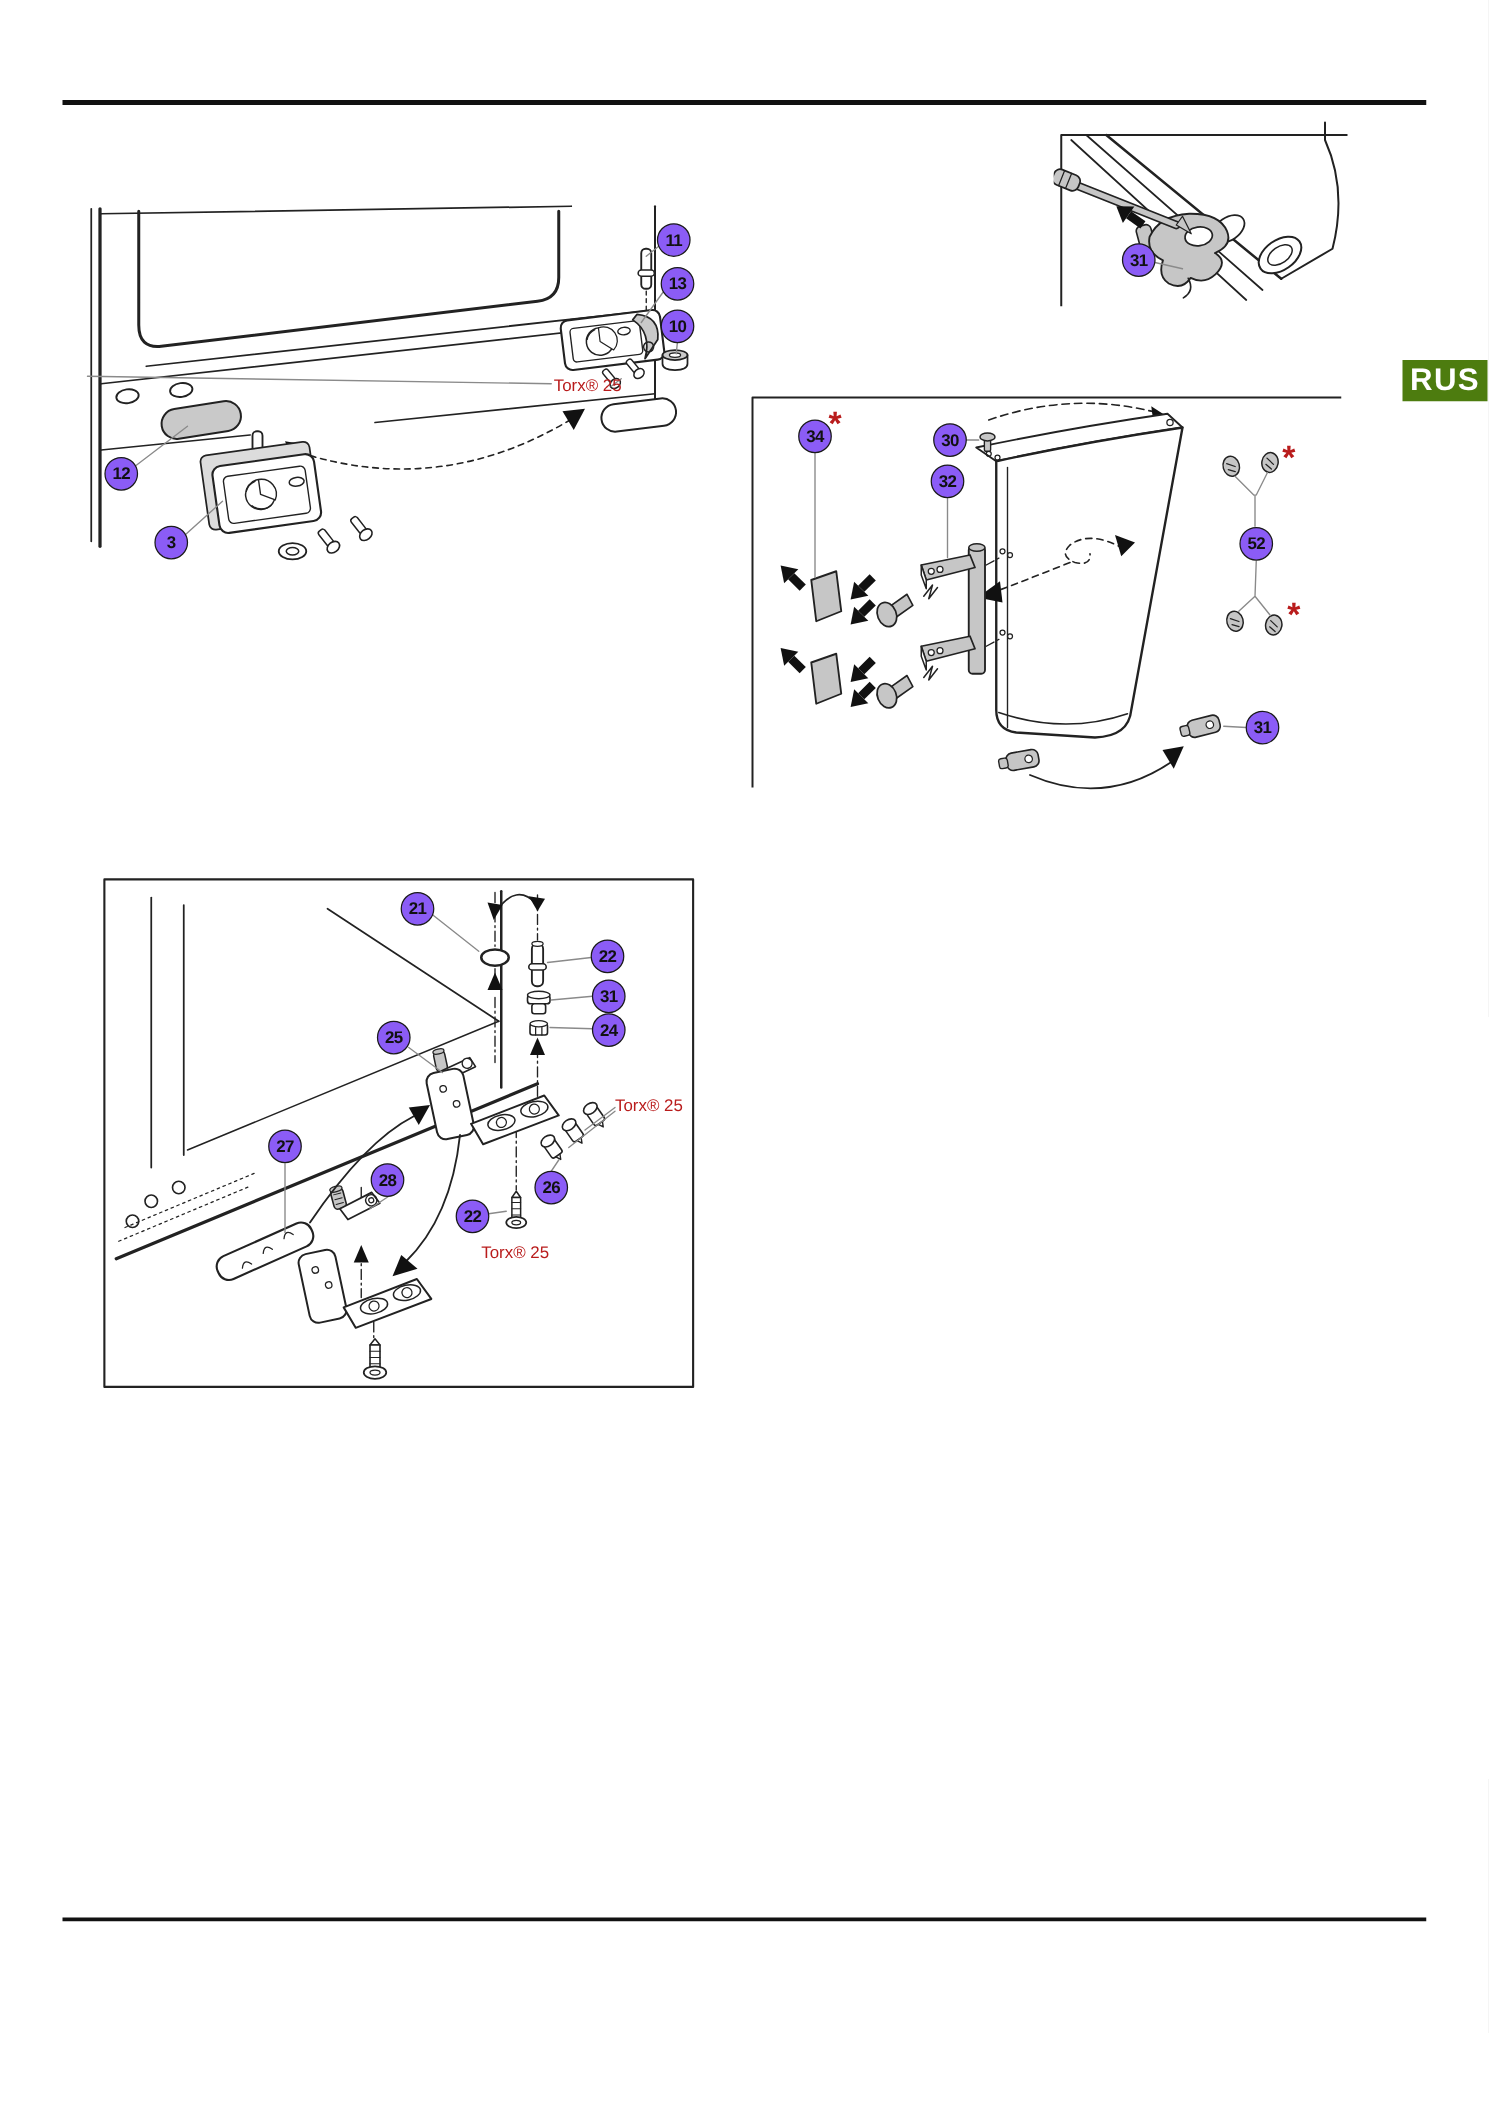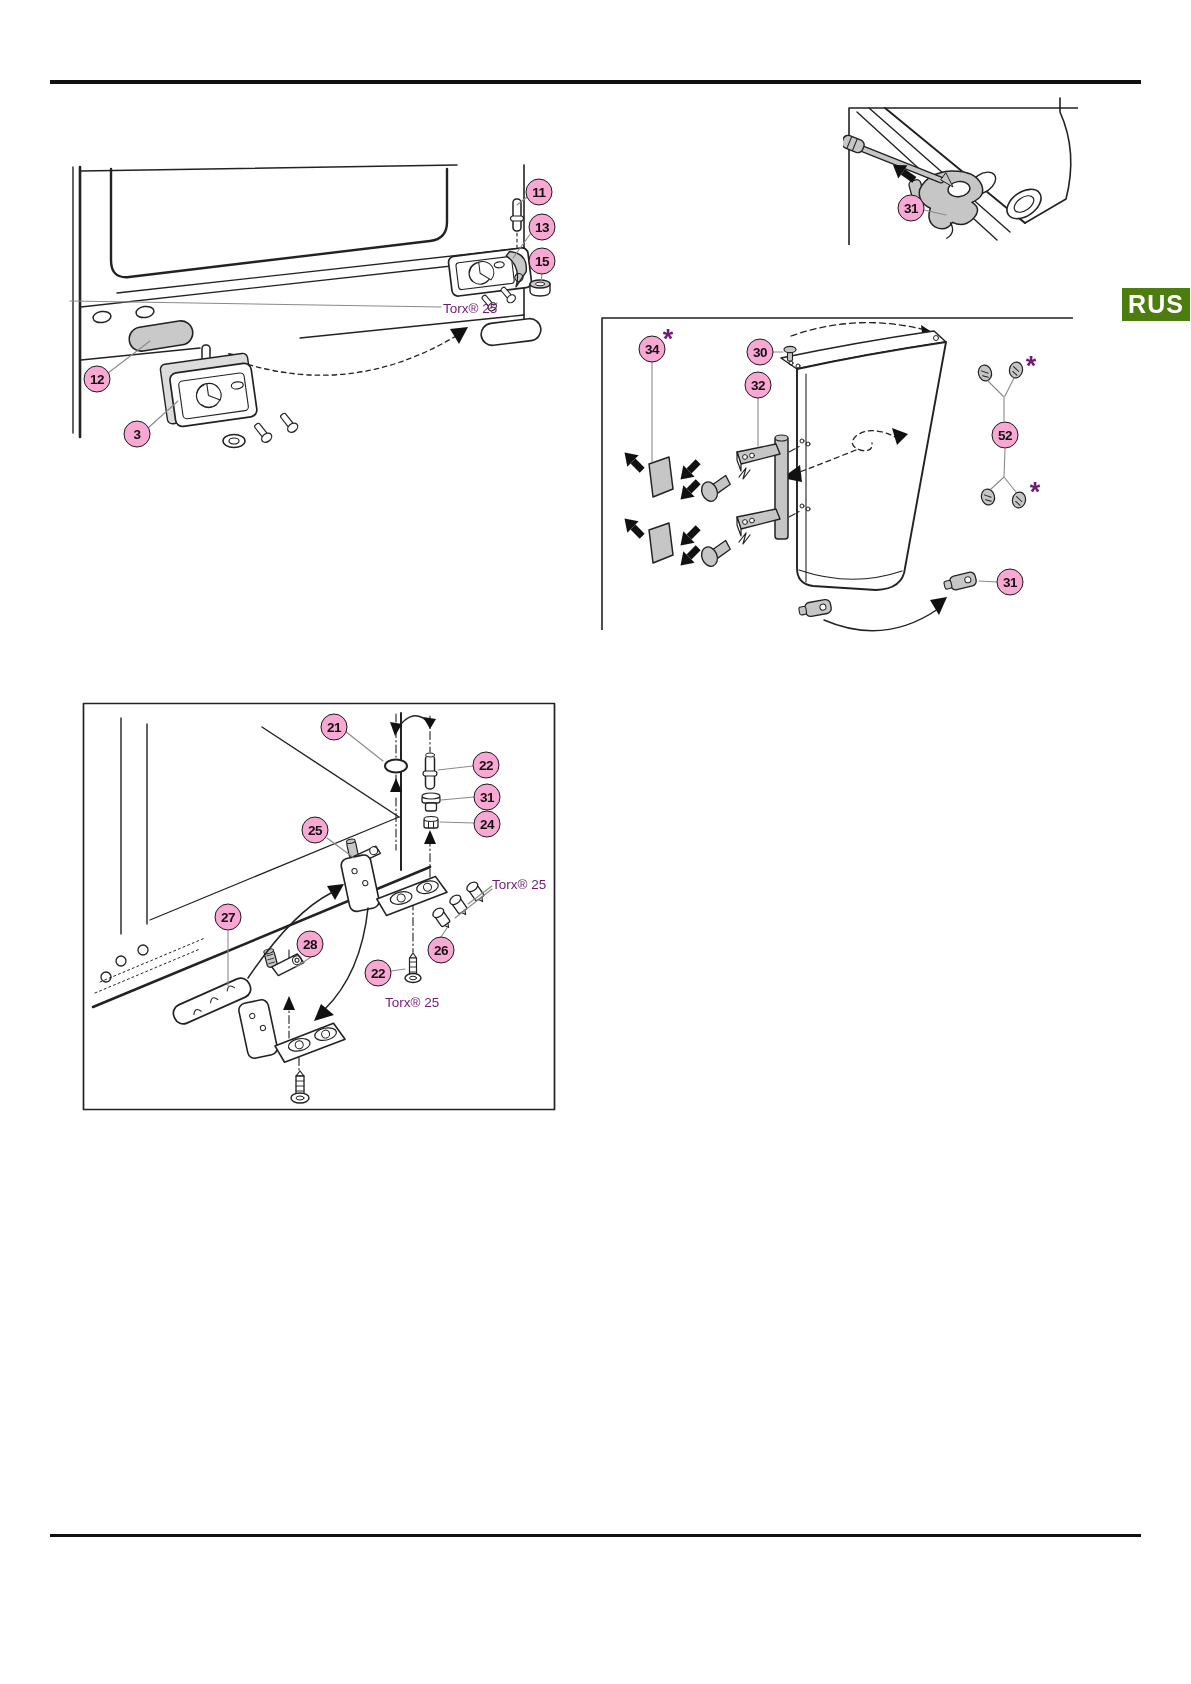--- a/index.html
+++ b/index.html
@@ -11,30 +11,30 @@
     font-family:"Liberation Sans", sans-serif;
     overflow:hidden;
   }
   .rule{position:absolute;background:#111;}
   .fig{position:absolute;}
   .callout{
     position:absolute;
     width:27px;height:27px;
     border:1.8px solid #1a1a1a;
     border-radius:50%;
-    background:#f9a8d4;
+    background:#8b5cf6;
     display:flex;align-items:center;justify-content:center;
     font-size:13.5px;font-weight:bold;color:#111;
     transform:translate(-50%,-50%);
     box-sizing:border-box;
     letter-spacing:-0.5px;
     z-index:5;
   }
   .flabel{
-    position:absolute;color:#701a75;z-index:4;white-space:nowrap;
+    position:absolute;color:#b91c1c;z-index:4;white-space:nowrap;
   }
   .flabel.torx{font-size:13.5px;transform:translateY(-50%);}
   .flabel.asterisk{font-size:27px;font-weight:bold;transform:translate(-50%,-55%);}
   .badge{
     position:absolute;
     background:#4d7c0f;color:#fff;
     display:flex;align-items:center;justify-content:center;
     font-size:25px;font-weight:bold;letter-spacing:1px;
     z-index:6;
   }
@@ -477,21 +477,21 @@
         <path d="M441,937 L447,928"></path>
         <path d="M391,971 L405,969"></path>
         <path d="M492,886 L468,904"></path>
         <path d="M492,889 L455,918"></path>
       </g>
     </g>
   </svg>
 
 <div class="callout" style="left: 539px; top: 192px;">11</div>
     <div class="callout" style="left: 542px; top: 227px;">13</div>
-    <div class="callout" style="left: 542px; top: 261px;">15</div>
+    <div class="callout" style="left: 542px; top: 261px;">10</div>
     <div class="callout" style="left: 97px; top: 379px;">12</div>
     <div class="callout" style="left: 137px; top: 434px;">3</div>
     <div class="callout" style="left: 911px; top: 208px;">31</div>
     <div class="callout" style="left: 652px; top: 349px;">34</div>
     <div class="callout" style="left: 760px; top: 352px;">30</div>
     <div class="callout" style="left: 758px; top: 385px;">32</div>
     <div class="callout" style="left: 1005px; top: 435px;">52</div>
     <div class="callout" style="left: 1010px; top: 582px;">31</div>
     <div class="callout" style="left: 334px; top: 727px;">21</div>
     <div class="callout" style="left: 486px; top: 765px;">22</div>

